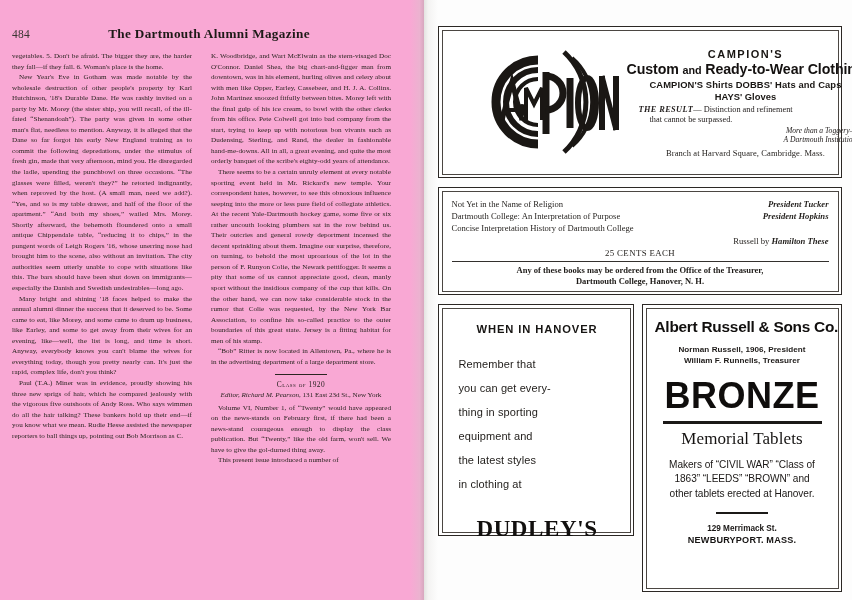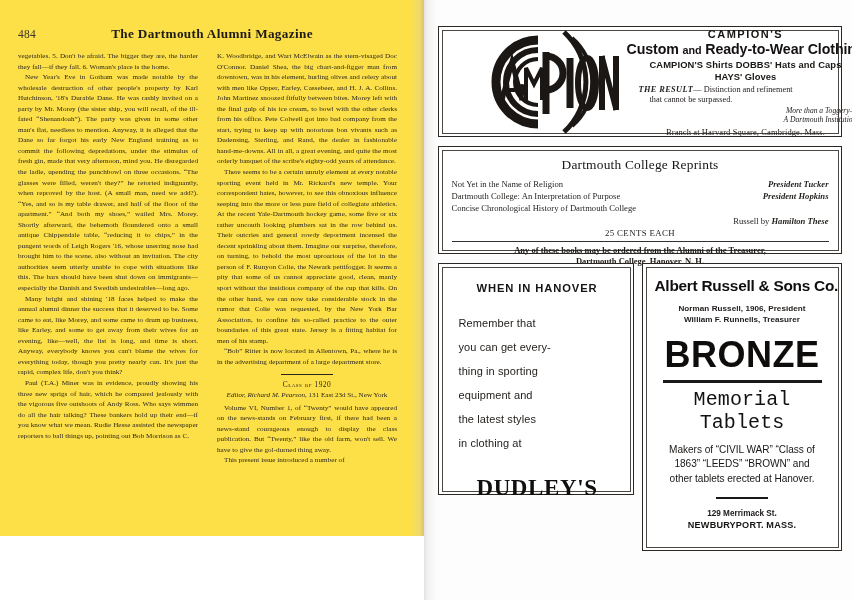--- a/index.html
+++ b/index.html
@@ -22,24 +22,24 @@
     position: absolute;
     inset: 0;
     display: flex;
     background: #ffffff;
   }
 
   
   #left-page {
     position: relative;
     width: 424px;
-    height: 536px;
-    background: #fde047;
+    height: 600px;
+    background: #f9a8d4;
     box-sizing: border-box;
-    padding: 26px 18px 8px 18px;
+    padding: 26px 18px 8px 12px;
   }
   #left-page::after {
     
     content: "";
     position: absolute;
     top: 0; right: 0; bottom: 0;
     width: 14px;
     background: linear-gradient(to right, rgba(255,255,255,0) 0%, rgba(205,202,198,0.30) 68%, rgba(168,165,160,0.42) 100%);
     pointer-events: none;
   }
@@ -138,21 +138,21 @@
   }
   .ad .inner {
     border: 0.9px solid #4b4642;
     margin: 2.5px;
     height: calc(100% - 5px);
     box-sizing: border-box;
     background: #ffffff;
   }
 
   
-  #ad-campion { height: 111px; }
+  #ad-campion { height: 152px; }
   #ad-campion .inner { display: flex; align-items: center; }
   .campion-logo-wrap {
     width: 182px;
     min-width: 182px;
     height: 112px;
     display: flex;
     align-items: center;
     justify-content: center;
   }
   .campion-copy {
@@ -324,22 +324,22 @@
     line-height: 42px;
     color: #0f0d0c;
     margin: 9px 0 4px 0;
   }
   .rus-rule {
     height: 2.2px;
     background: #1b1917;
     margin: 2px 8px 5px 8px;
   }
   .rus-tablets {
-    font-family: Liberation Mono, monospace;
-    font-size: 20px;
+    font-family: Liberation Serif, serif;
+    font-size: 17px;
     color: #141211;
     letter-spacing: 0.1px;
     margin-bottom: 9px;
   }
   .rus-makers {
     font-family: "Liberation Sans", sans-serif;
     font-size: 10.1px;
     line-height: 14.6px;
     color: #1a1715;
     letter-spacing: -0.05px;
@@ -459,42 +459,41 @@
             <div>More than a Toggery—</div>
             <div>A Dartmouth Institution</div>
           </div>
           <div class="cmp-branch">Branch at Harvard Square,  Cambridge. Mass.</div>
         </div>
       </div>
     </div>
 
     <div class="ad" id="ad-reprints">
       <div class="inner">
-        <div class="rp-title">Dartmouth College Reprints</div>
 
         <div class="rp-line">
           <span>Not Yet in the Name of Religion</span>
           <span class="auth">President Tucker</span>
         </div>
         <div class="rp-line">
           <span>Dartmouth College: An Interpretation of Purpose</span>
           <span class="auth">President Hopkins</span>
         </div>
         <div class="rp-line">
-          <span>Concise Chronological History of Dartmouth College</span>
+          <span>Concise Interpretation History of Dartmouth College</span>
         </div>
 
         <div class="rp-compiled">
           <span>Russell by</span>
           <i>Hamilton These</i>
         </div>
 
         <div class="rp-price">25 CENTS EACH</div>
         <div class="rp-rule"></div>
-        <div class="rp-order">Any of these books may be ordered from the Alumni of the Treasurer,</div>
+        <div class="rp-order">Any of these books may be ordered from the Office of the Treasurer,</div>
         <div class="rp-order">Dartmouth College, Hanover, N. H.</div>
       </div>
     </div>
 
     <div class="ad-row">
 
       <div class="ad" id="ad-dudley">
         <div class="inner">
           <div class="dud-head">WHEN IN HANOVER</div>
           <div class="dud-body">

